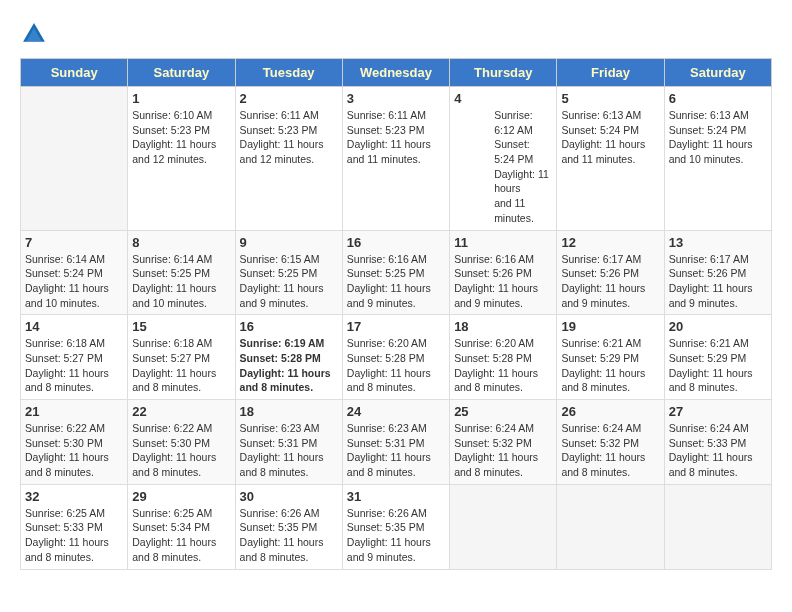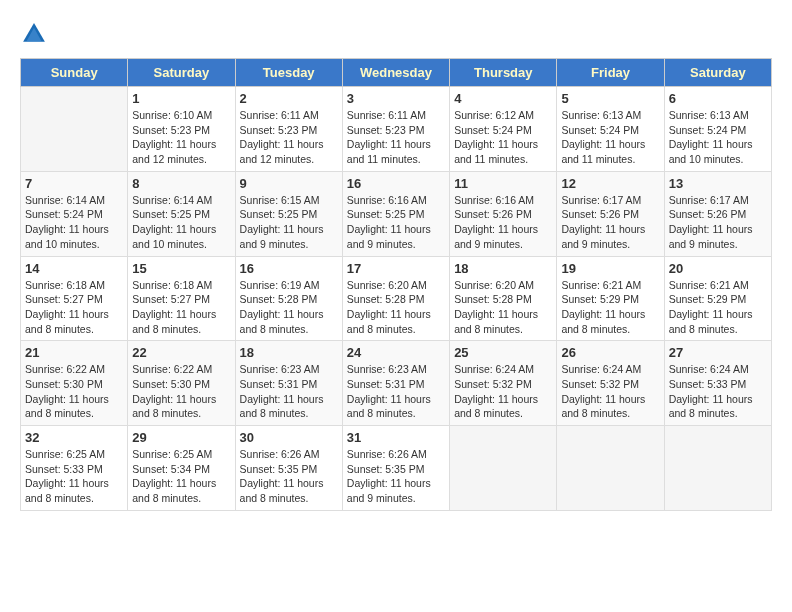--- a/index.html
+++ b/index.html
@@ -136,21 +136,21 @@
         </td>
         <td>
           <span class="day-number">3</span>
           <div class="cell-content" style="white-space: pre-line;">Sunrise: 6:11 AM
 Sunset: 5:23 PM
 Daylight: 11 hours
 and 11 minutes.</div>
         </td>
         <td>
           <span class="day-number">4</span>
-          <div class="cell-content" style="white-space: pre-line;">Sunrise: 6:12 AM
+          <div class="cell-content" style="white-space: pre-line; margin-left: 40px;">Sunrise: 6:12 AM
 Sunset: 5:24 PM
 Daylight: 11 hours
 and 11 minutes.</div>
         </td>
         <td>
           <span class="day-number">5</span>
           <div class="cell-content" style="white-space: pre-line;">Sunrise: 6:13 AM
 Sunset: 5:24 PM
 Daylight: 11 hours
 and 11 minutes.</div>
@@ -224,21 +224,21 @@
         </td>
         <td>
           <span class="day-number">15</span>
           <div class="cell-content" style="white-space: pre-line;">Sunrise: 6:18 AM
 Sunset: 5:27 PM
 Daylight: 11 hours
 and 8 minutes.</div>
         </td>
         <td>
           <span class="day-number">16</span>
-          <div class="cell-content" style="white-space: pre-line;">Sunrise: 6:19 AM
+          <div class="cell-content" style="white-space: pre-line; font-weight: bold;">Sunrise: 6:19 AM
 Sunset: 5:28 PM
 Daylight: 11 hours
 and 8 minutes.</div>
         </td>
         <td>
           <span class="day-number">17</span>
           <div class="cell-content" style="white-space: pre-line;">Sunrise: 6:20 AM
 Sunset: 5:28 PM
 Daylight: 11 hours
 and 8 minutes.</div>

